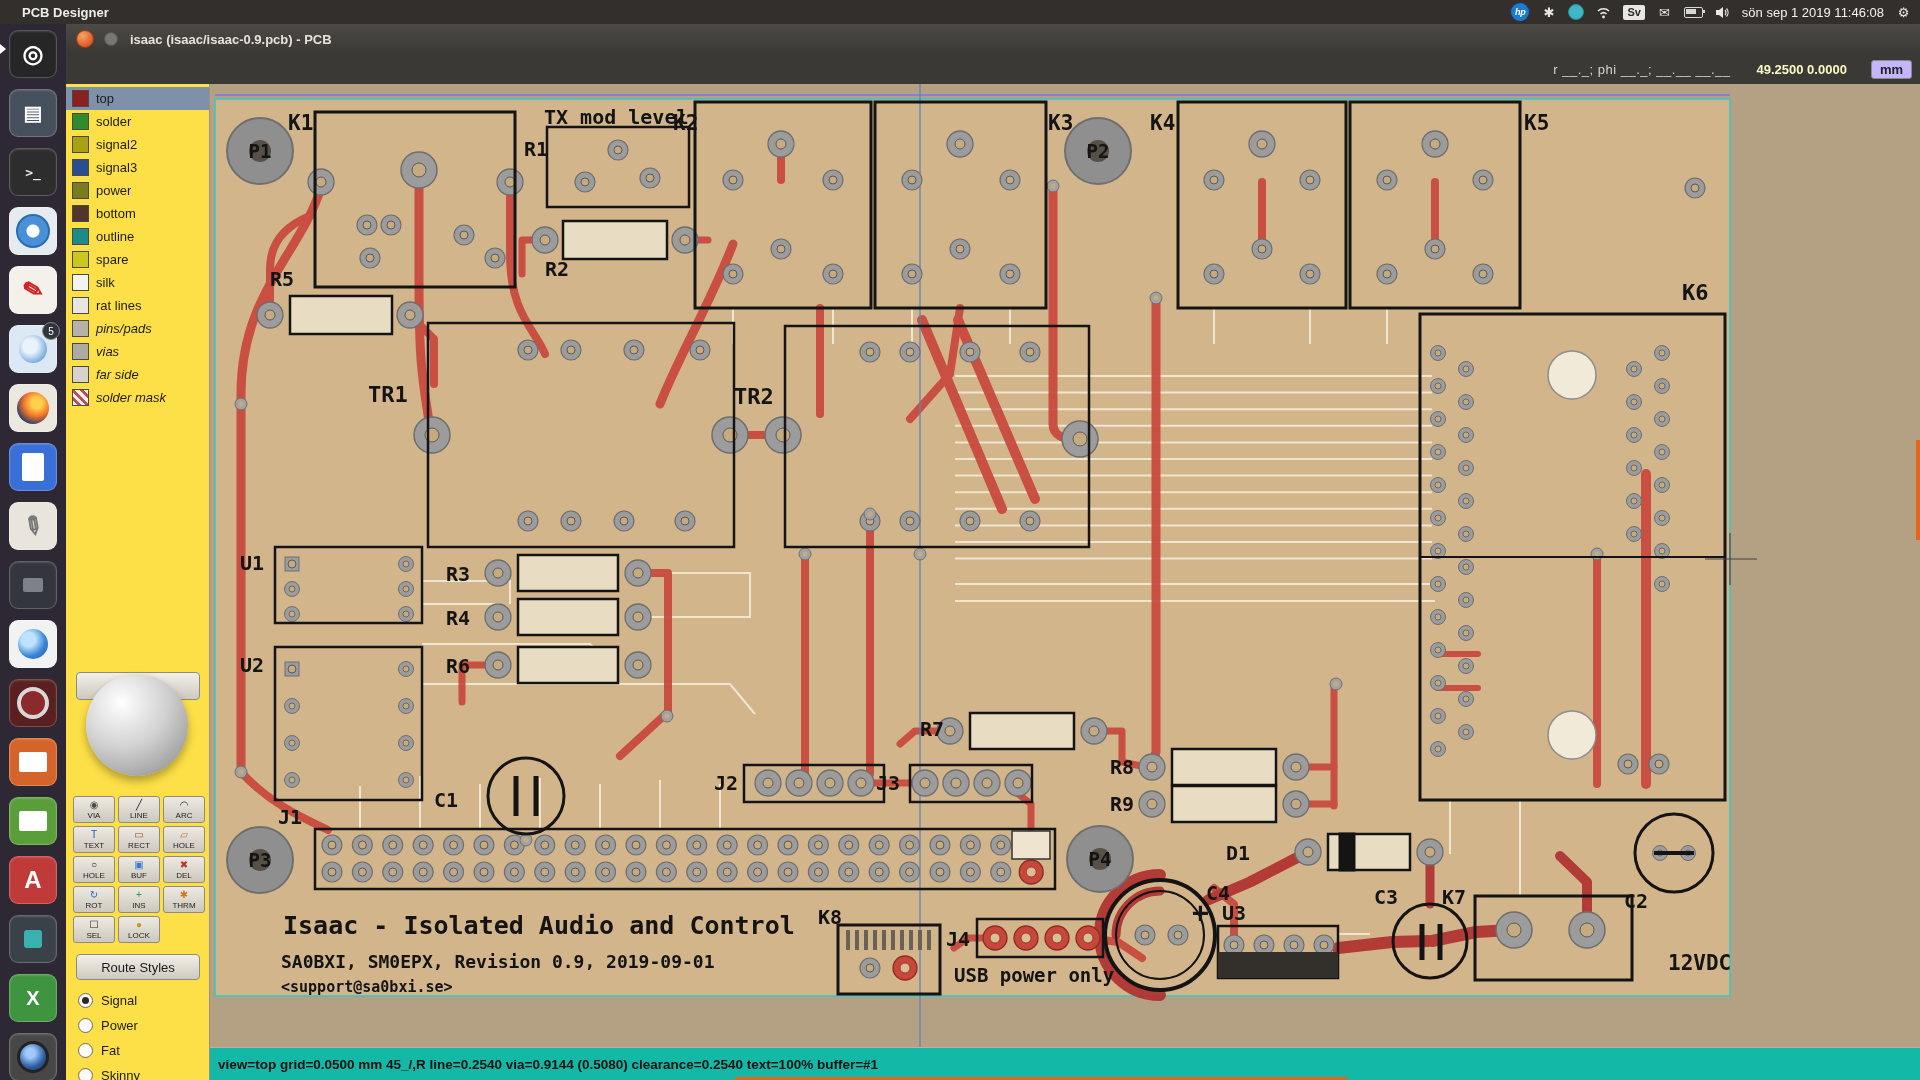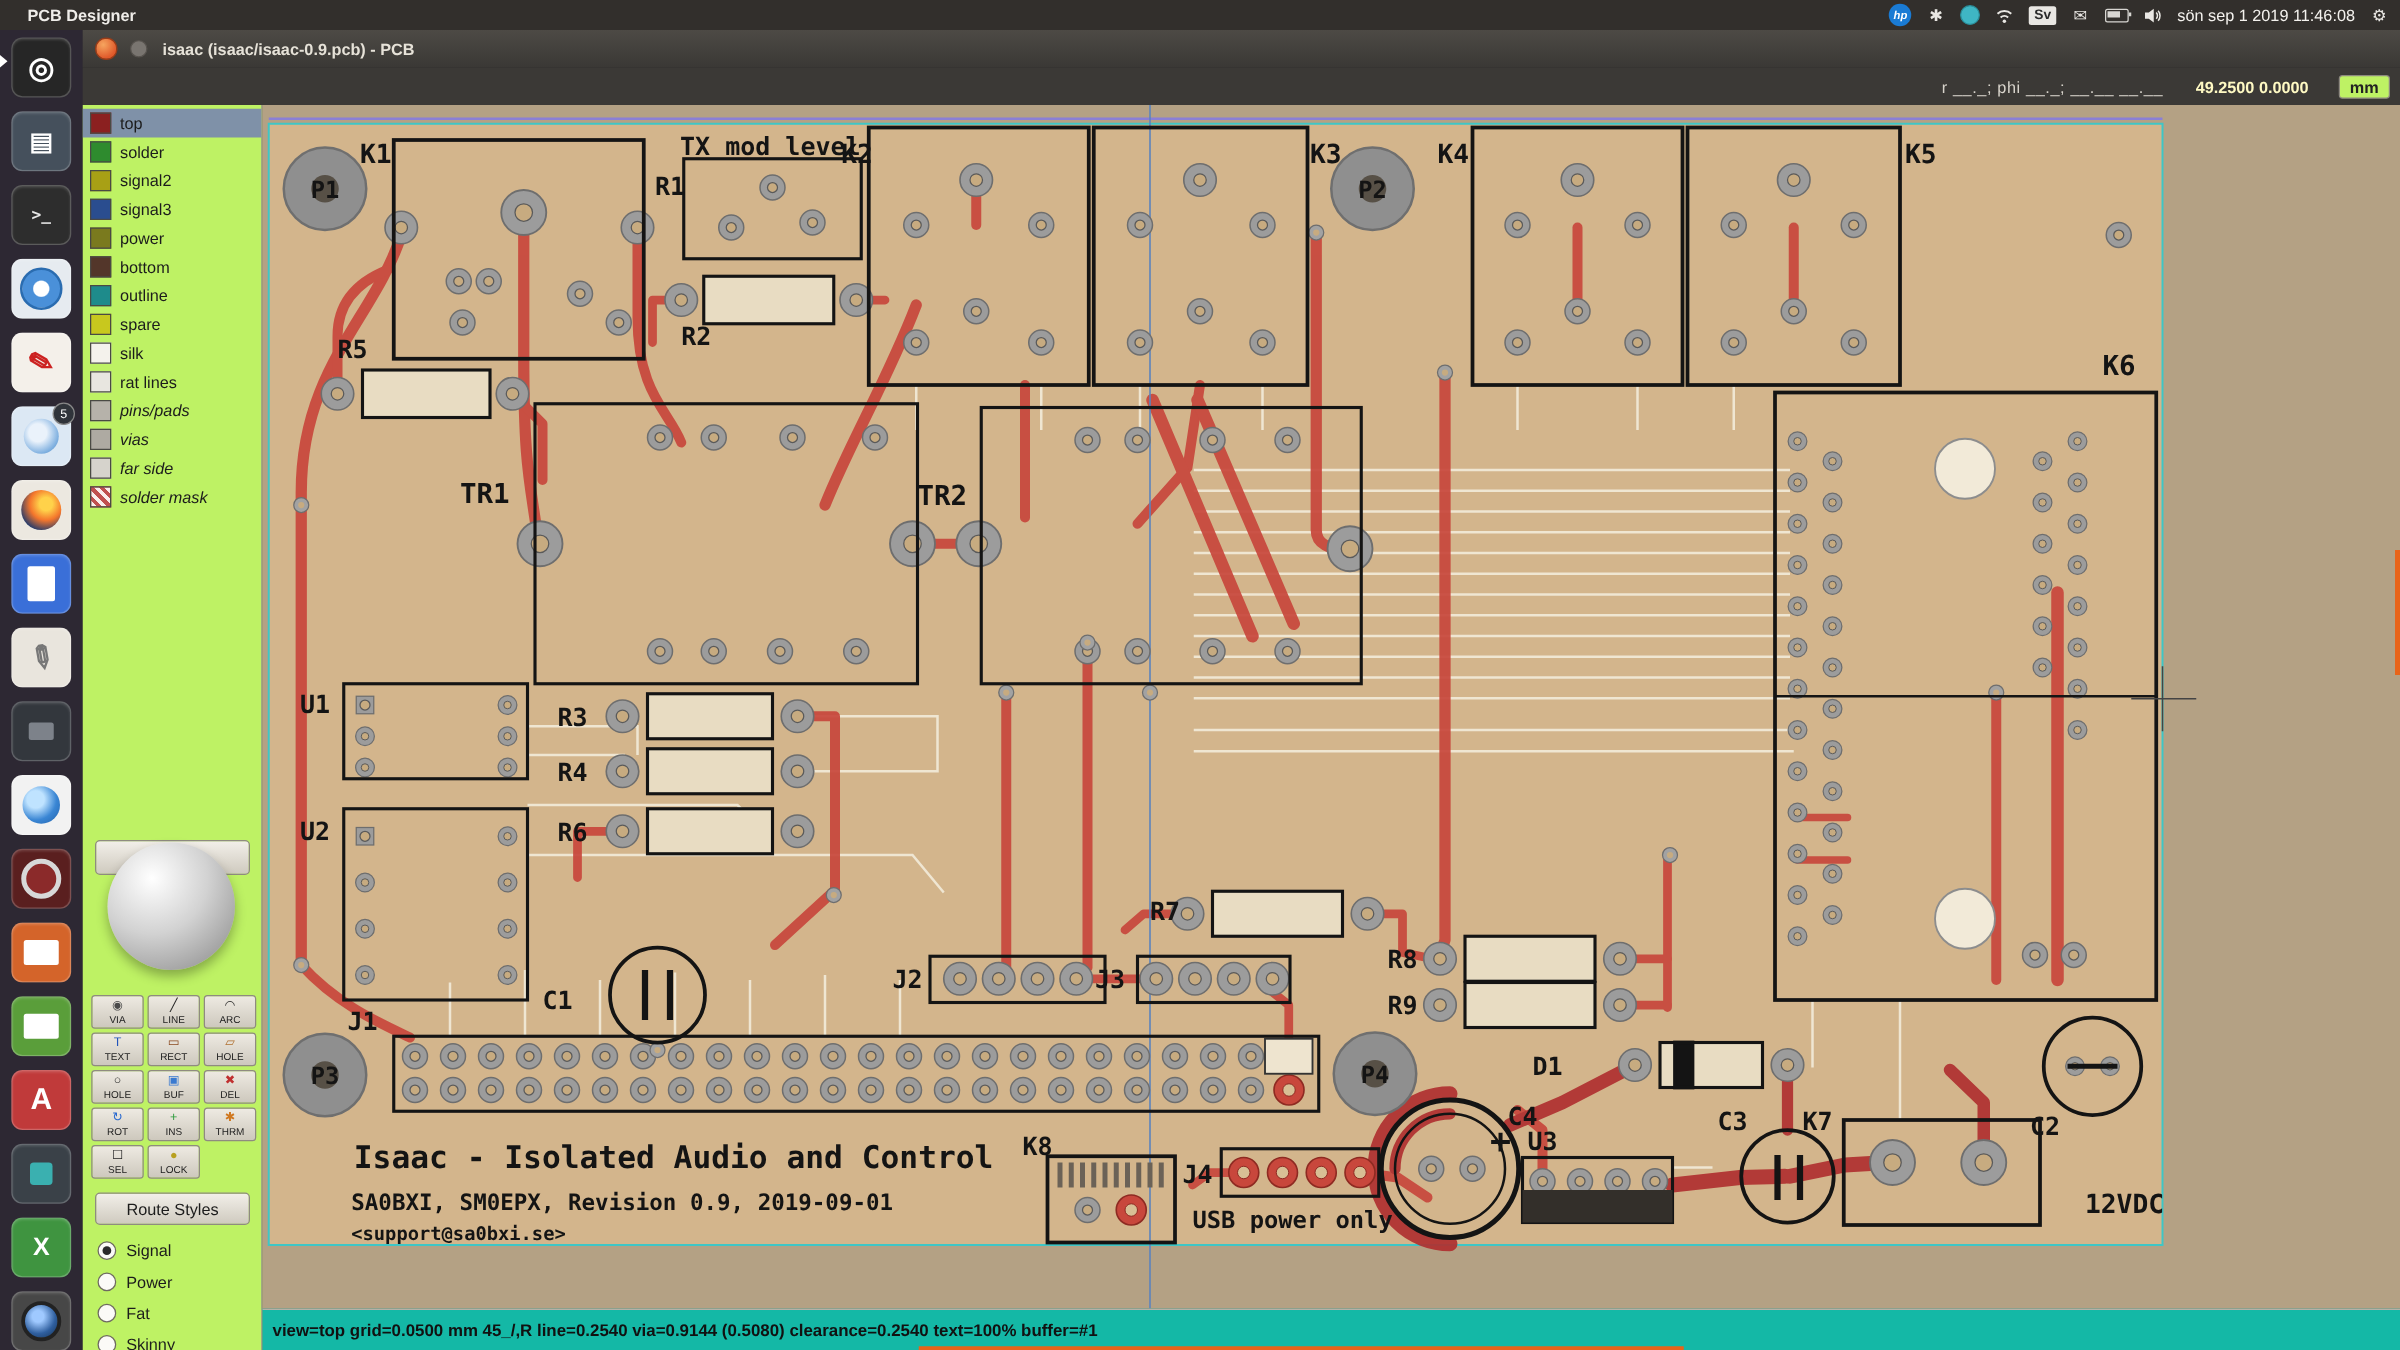--- a/index.html
+++ b/index.html
@@ -64,24 +64,24 @@
             background:linear-gradient(#4d4a45,#3a3835);border-bottom:1px solid #2a2826;
             display:flex;align-items:center;}
   .wbtn-close{width:16px;height:16px;border-radius:50%;margin-left:10px;
               background:radial-gradient(circle at 35% 30%,#f6a55f,#e05a2b 70%);border:1px solid #9a3c18;}
   .wbtn-min{width:12px;height: 12px;border-radius:50%;margin-left:10px;background:#797570;border:1px solid #57534e;}
   #wtitle{margin-left:12px;font-size:13px;color:#e6e2d8;font-weight:bold;text-align:center;}
   #toolbar{position:absolute;left:0;top:30px;right:0;height:30px;background:#3b3936;
            display:flex;align-items:center;justify-content:flex-end;color:#d8d4cc;font-size:13px;}
   #toolbar .readout{margin-right:26px;letter-spacing:.5px;}
   #toolbar .abs{font-weight:bold;color:#fef9c3;margin-right:24px;}
-  .unitbox{background:#bef264;color:#222;border:1px solid #8d897f;border-radius:3px;
+  .unitbox{background:#c4b5fd;color:#222;border:1px solid #8d897f;border-radius:3px;
            padding:1px 8px;font-size:13px;font-weight:bold;margin-right:8px;}
   
-  #sidepanel{position:absolute;left:0;top:60px;width:144px;bottom:0;background:#bef264;
+  #sidepanel{position:absolute;left:0;top:60px;width:144px;bottom:0;background:#fde047;
              border-right:1px solid #97938a;box-sizing:border-box;}
   .lrow{display:flex;align-items:center;height:23px;padding-left:6px;font-size:13px;color:#1c1c1c;}
   .lrow.sel{background:#7f91a8;}
   .lrow.ital .llab{font-style:italic;}
   .lsq{width:15px;height:15px;border:1px solid #4a4a44;margin-right:7px;flex:0 0 auto;}
   .lsq.checker{background-image:repeating-linear-gradient(45deg,rgba(255,255,255,.9) 0 3px,transparent 3px 6px);}
   .btn{position:absolute;background:linear-gradient(#f2efe9,#cfcabf);border:1px solid #8f8b80;
        border-radius:4px;font-size:13px;color:#1c1c1c;display:flex;align-items:center;justify-content:center;}
   #btn-2dview{left:10px;top:556px;width:122px;height:26px;margin-top:32px;}
   #trackball{position:absolute;left:20px;top:590px;width:102px;height:102px;border-radius:50%;

